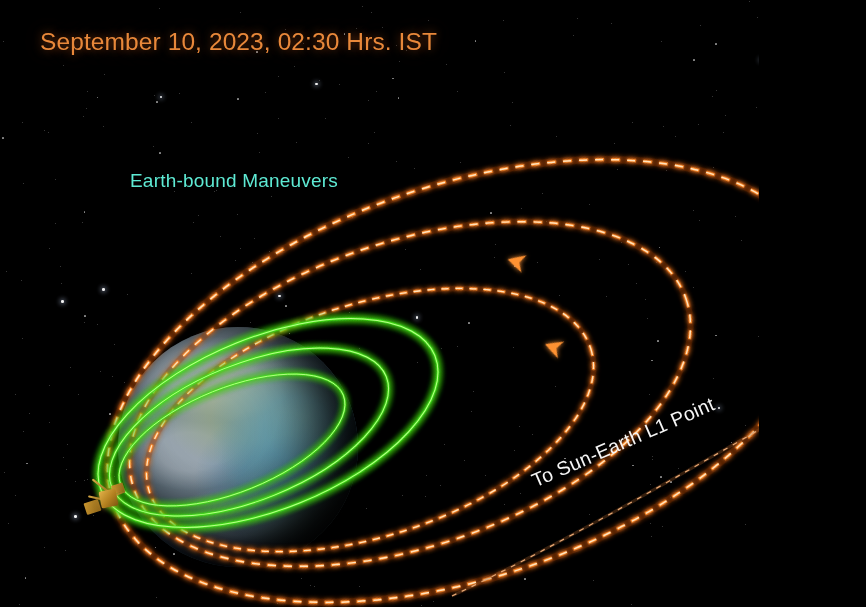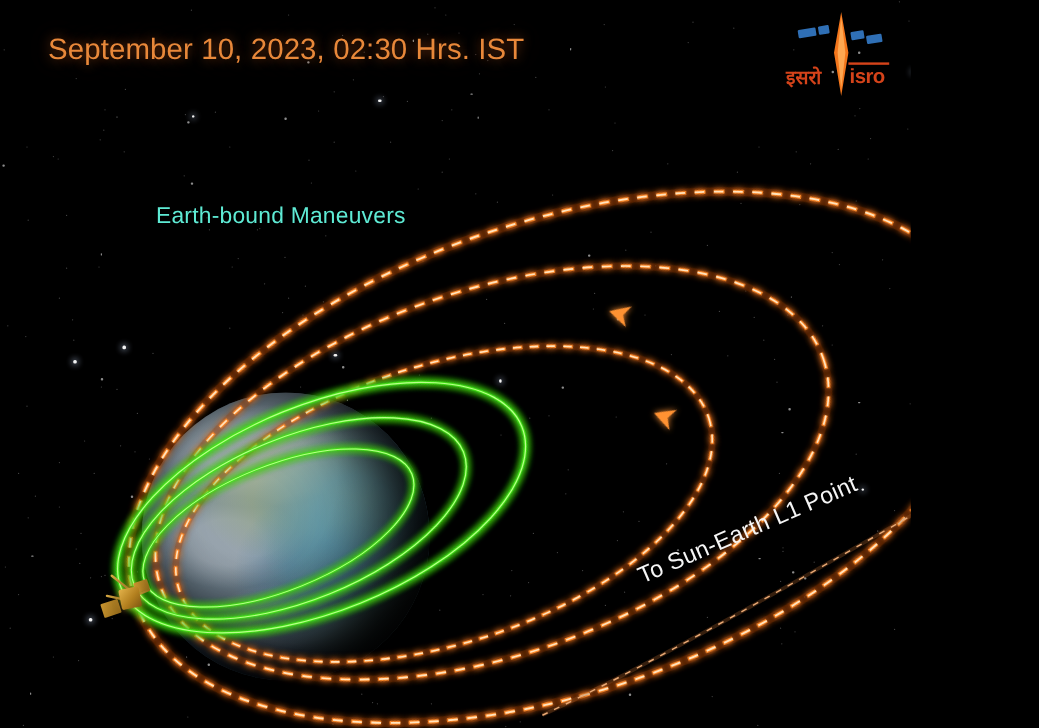--- a/index.html
+++ b/index.html
@@ -541,36 +541,14 @@
     <div class="sc-panel p2"></div>
     <div class="sc-bus"></div>
   </div>
 
   <div id="title">September 10, 2023, 02:30 Hrs. IST</div>
 
   <div id="maneuver-label">Earth-bound Maneuvers</div>
 
   <div id="l1-label">To Sun-Earth  L1 Point</div>
 
-  <div id="isro-logo">
-    <svg width="96" height="78" viewBox="0 0 96 78">
-
-      <g>
-        <rect x="14" y="16" width="15" height="7" rx="1" fill="#2f6fb5" transform="rotate(-9 21 19)"></rect>
-        <rect x="31" y="13.5" width="9" height="7" rx="1" fill="#2f6fb5" transform="rotate(-9 35 17)"></rect>
-        <rect x="58" y="18" width="11" height="7" rx="1" fill="#2f6fb5" transform="rotate(-9 63 21)"></rect>
-        <rect x="71" y="21" width="13" height="7" rx="1" fill="#2f6fb5" transform="rotate(-9 77 24)"></rect>
-      </g>
-
-      <g>
-        <path d="M50,2 L56,36 L52,60 L50,72 L48,60 L44,36 Z" fill="#f4761b"></path>
-        <path d="M50,6 L53.5,36 L50,66 L47,36 Z" fill="#ffb05a" opacity=".85"></path>
-      </g>
-
-      <g>
-        <text x="4" y="62" font-family="'Liberation Sans', sans-serif" font-size="16" font-weight="bold" fill="#d4431a">इसरो</text>
-        <text x="57" y="61" font-family="'Liberation Sans', sans-serif" font-size="17" font-weight="bold" fill="#d4431a" letter-spacing="-0.5">isro</text>
-        <rect x="56" y="44" width="34" height="2" fill="#d4431a"></rect>
-      </g>
-    </svg>
-  </div>
 
 </div>
 
 </body></html>

